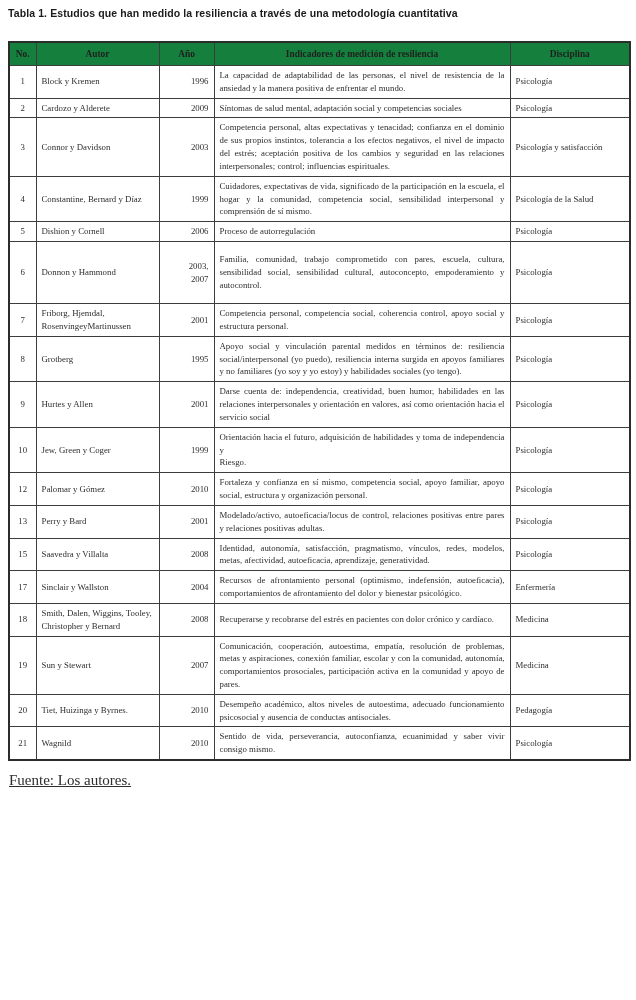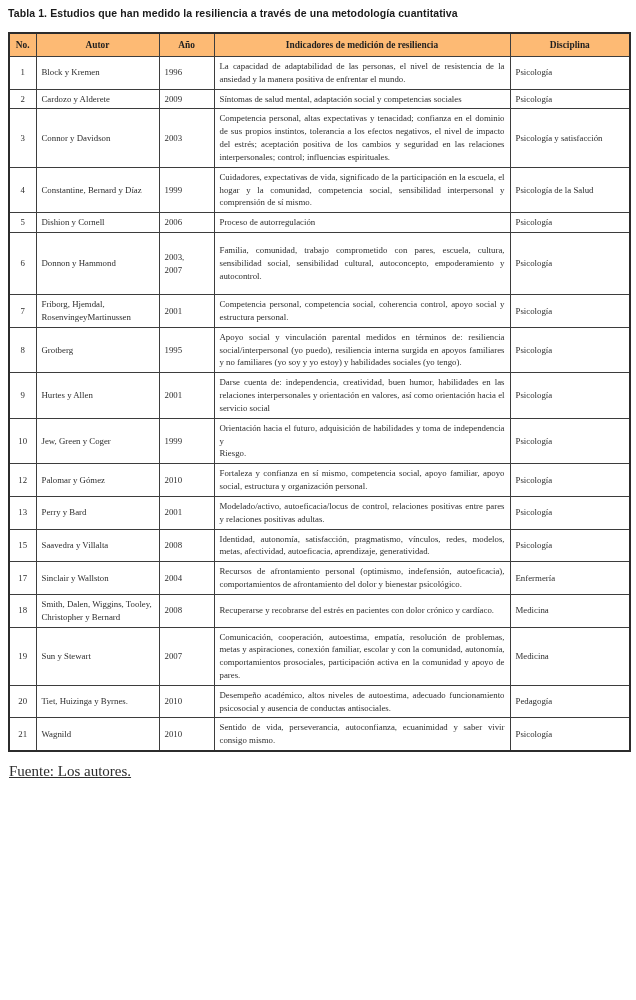--- a/index.html
+++ b/index.html
@@ -15,52 +15,52 @@
     padding: 4px 7px 10px 8px;
     background: #ffffff;
     font-family: "Liberation Serif", serif;
     color: #2e2e2e;
   }
   .table-title {
     font-family: "Liberation Sans", sans-serif;
     font-weight: bold;
     font-size: 10.5px;
     color: #1b1b1b;
-    margin: 3px 0 13px 0;
+    margin: 3px 0 22px 0;
     letter-spacing: 0.1px;
   }
   table.studies {
     border-collapse: collapse;
     width: 621px;
     border: 2px solid #2c2c2c;
     table-layout: fixed;
   }
   table.studies th,
   table.studies td {
     border: 1px solid #3d3d3d;
     box-sizing: border-box;
   }
   table.studies th {
     font-family: "Liberation Serif", serif;
     font-weight: bold;
     font-size: 9.4px;
     color: #1f1f1f;
-    background: #fdba74;
+    background: #15803d;
     padding: 6px 2px;
     text-align: center;
   }
   table.studies td {
     font-size: 8.8px;
     line-height: 1.46;
     padding: 3px 5px;
     vertical-align: middle;
     background: #ffffff;
   }
   td.c-no   { text-align: center; }
-  td.c-ano  { text-align: left; white-space: pre-line; }
+  td.c-ano  { text-align: right; white-space: pre-line; }
   td.c-autor{ text-align: left; padding-left: 6px; }
   td.c-ind  { text-align: justify; white-space: pre-line; padding-left: 7px; padding-right: 6px; }
   td.c-disc { text-align: left; padding-left: 6px; }
   tr.tall-row { height: 62px; }
   .source-note {
     font-size: 15px;
     color: #2e2e2e;
     margin: 11px 0 0 1px;
     text-decoration: underline;
   }

